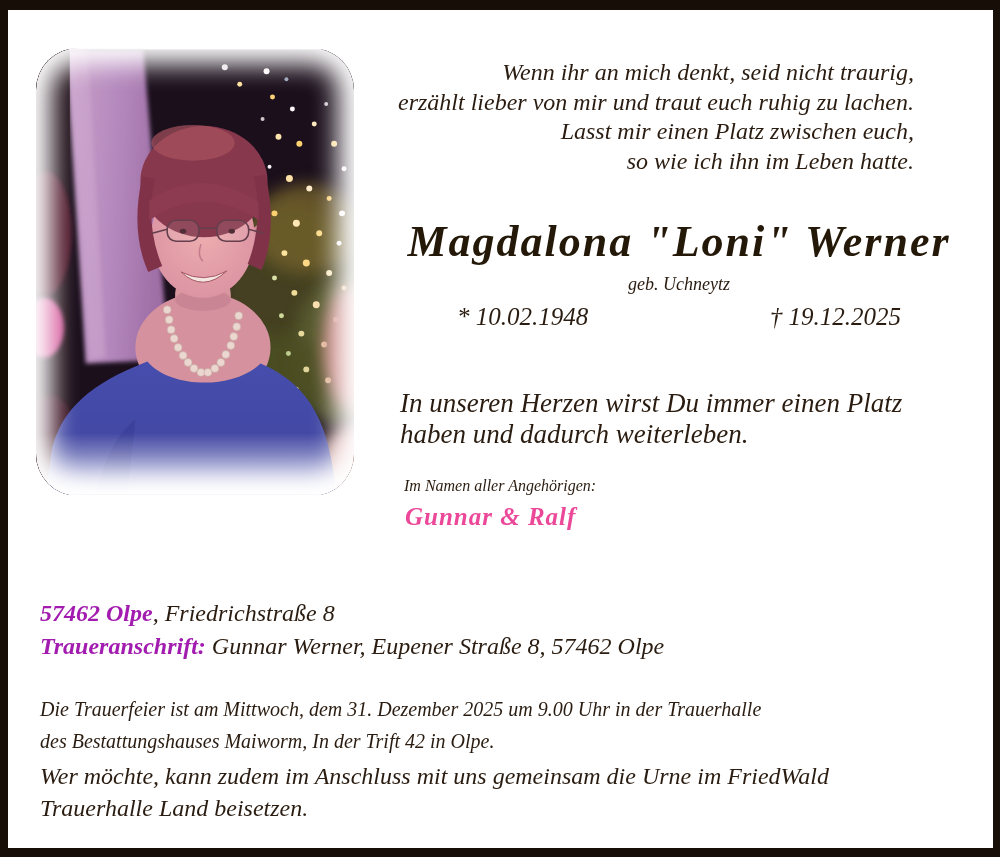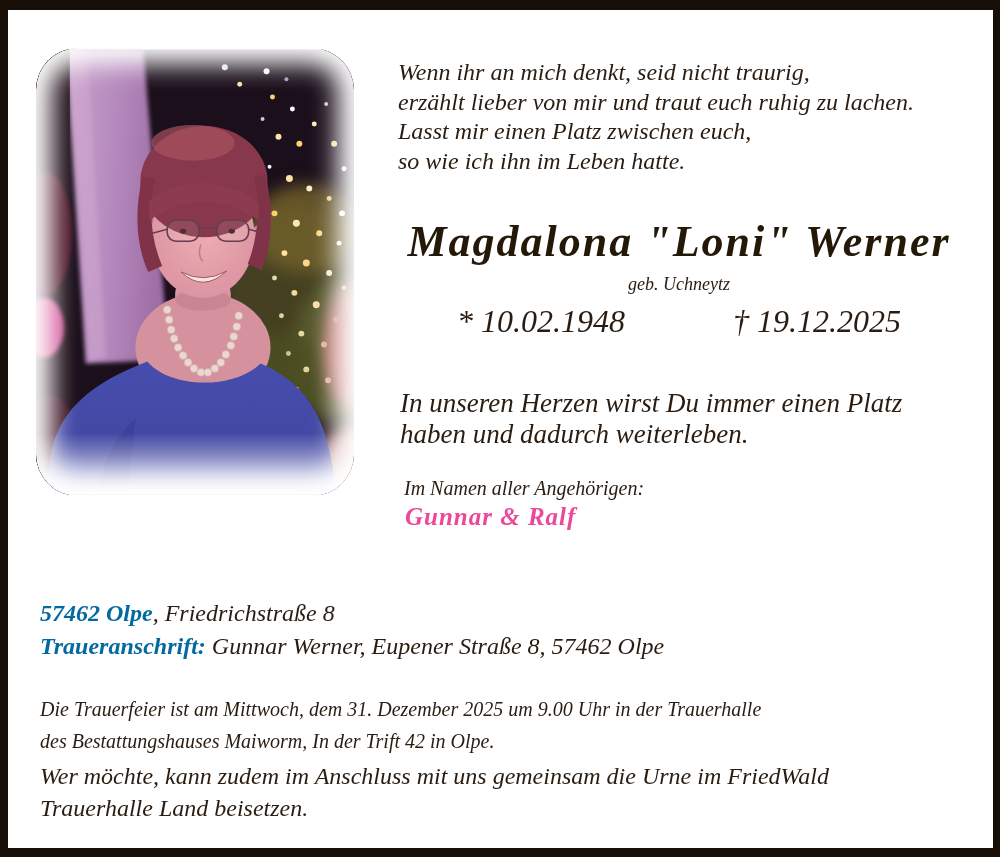--- a/index.html
+++ b/index.html
@@ -43,20 +43,21 @@
     pointer-events: none;
   }
 
   
   .poem {
     position: absolute;
     left: 398px; top: 58px;
     font-style: italic;
     font-size: 24px;
     line-height: 29.5px;
+    text-align: right;
   }
   .name {
     position: absolute;
     left: 399px; top: 218px; width: 560px;
     text-align: center;
     font-style: italic; font-weight: bold;
     font-size: 44px; line-height: 1.1;
     letter-spacing: 2px;
     color: #241808;
   }
@@ -67,53 +68,53 @@
     font-style: italic;
     font-size: 18px;
   }
   .dates {
     position: absolute;
     left: 399px; top: 303px; width: 560px;
     display: flex;
     justify-content: space-between;
     padding: 0 58px;
     font-style: italic;
-    font-size: 32px;
+    font-size: 25px;
   }
   .tribute {
     position: absolute;
     left: 400px; top: 388px;
     font-style: italic;
     font-size: 27px;
     line-height: 30.5px;
   }
   .on-behalf {
     position: absolute;
     left: 404px; top: 477px;
     font-style: italic;
-    font-size: 20px;
+    font-size: 16px;
   }
   .signature {
     position: absolute;
     left: 405px; top: 503px;
     font-style: italic; font-weight: bold;
     font-size: 25px;
     letter-spacing: 1px;
     color: #ec4899;
   }
 
   
   .address {
     position: absolute;
     left: 40px; top: 597px;
     font-style: italic;
     font-size: 24px;
     line-height: 32.5px;
   }
-  .address b { font-weight: bold; color: #0369a1; }
+  .address b { font-weight: bold; color: #a21caf; }
   .funeral {
     position: absolute;
     left: 40px; top: 694px;
     font-style: italic;
     font-size: 20px;
     line-height: 31.5px;
   }
   .urn {
     position: absolute;
     left: 40px; top: 761px;

